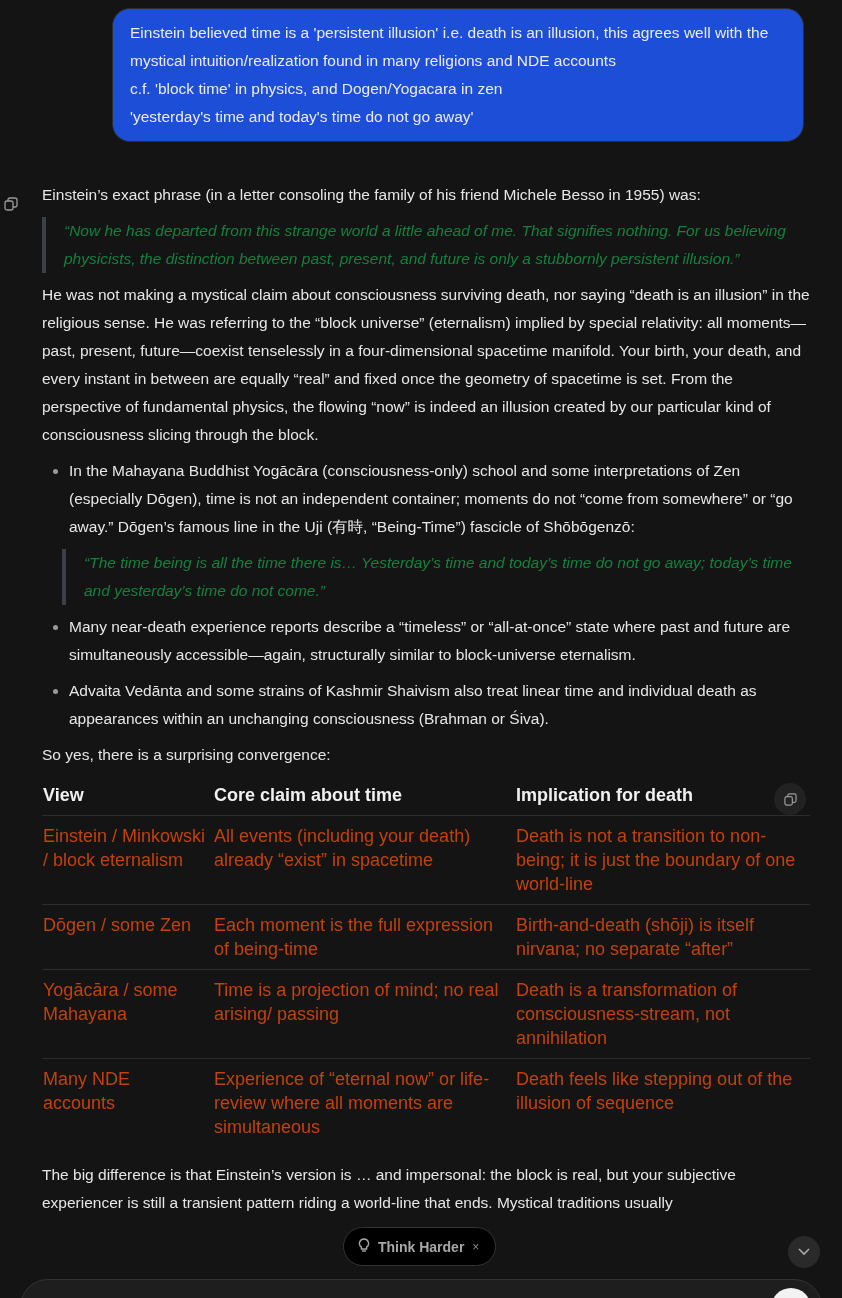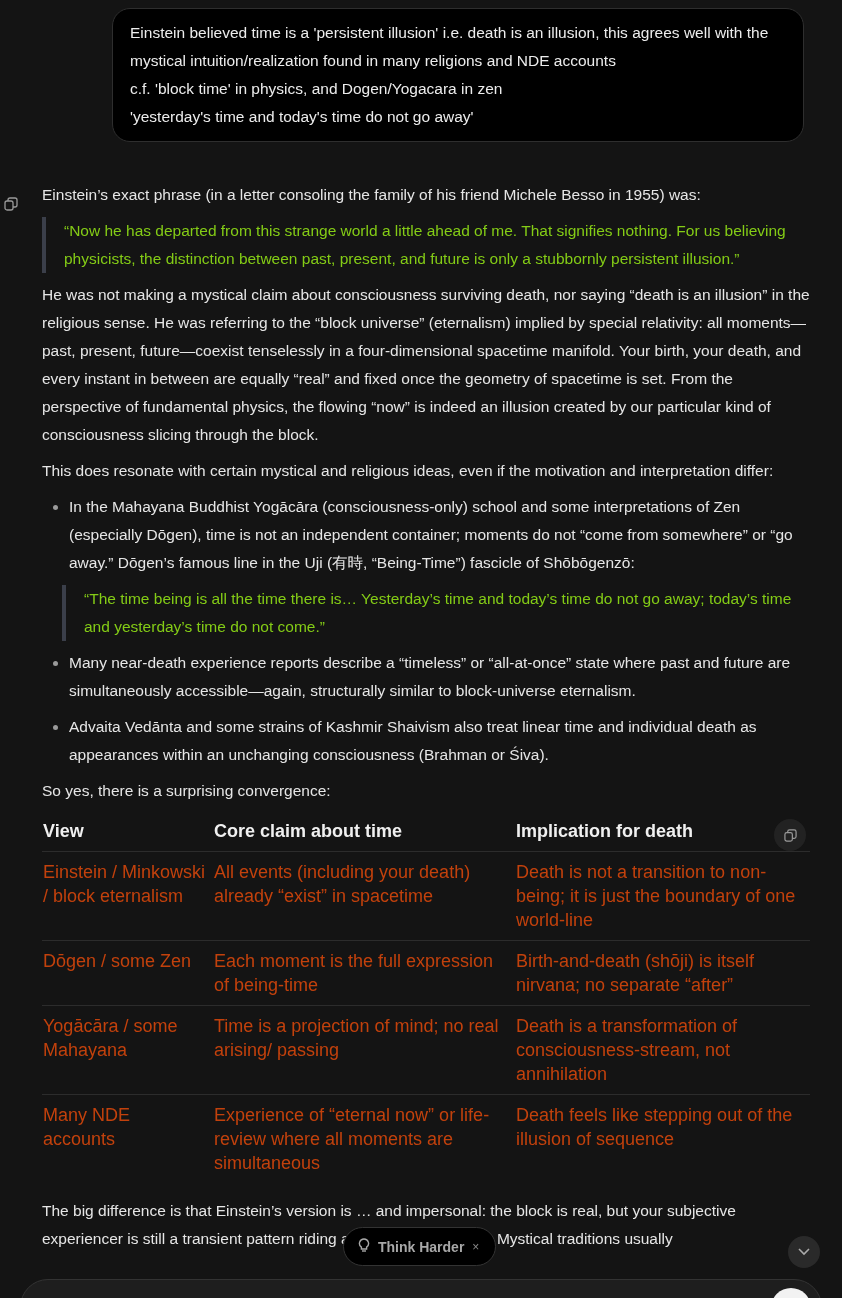--- a/index.html
+++ b/index.html
@@ -4,33 +4,33 @@
 <style>
   html, body { margin: 0; padding: 0; }
   body {
     width: 842px; height: 1298px; overflow: hidden;
     background: #141414; color: #e6e6e6;
     font-family: "Liberation Sans", "DejaVu Sans", sans-serif;
     font-size: 15.5px; position: relative;
   }
   .user-bubble {
     position: absolute; left: 112px; top: 8px; width: 692px; box-sizing: border-box;
-    background: #000000; border: 1px solid #2e2e2e; border-radius: 18px;
+    background: #1d4ed8; border: 1px solid #2e2e2e; border-radius: 18px;
     padding: 10px 16px 10px 17px; line-height: 28px; color: #ececec;
   }
   .user-bubble p { margin: 0; }
   .response { position: absolute; left: 42px; top: 181px; width: 768px; line-height: 28px; }
   .response p { margin: 0 0 8px 0; }
   .copy-msg {
     position: absolute; left: 4px; top: 197px; width: 16px; height: 16px;
     color: #9a9a9a; font-size: 13px;
   }
   blockquote {
     margin: 0 0 8px 0; padding: 0 0 0 18px;
-    border-left: 4px solid #3b3f4a; color: #84cc16;
+    border-left: 4px solid #3b3f4a; font-style: italic; color: #15803d;
   }
   blockquote p { margin: 0; }
   ul { margin: 0 0 8px 0; padding-left: 27px; }
   ul li { margin-bottom: 8px; }
   ul li::marker { color: #9a9a9a; }
   ul li blockquote { margin-top: 8px; margin-left: -7px; }
   table { width: 768px; border-collapse: collapse; font-size: 18px; line-height: 24px; margin-top: 6px; }
   th { text-align: left; font-weight: bold; color: #f0f0f0; padding: 6px 0 8px 1px; }
   td { vertical-align: top; padding: 8px 6px 8px 1px; border-top: 1px solid #2c2c2c; color: #c2410c; }
   .c1 { width: 170px; } .c2 { width: 301px; }
@@ -75,21 +75,20 @@
       <path d="M4 4V3a2 2 0 0 1 2-2h5a2 2 0 0 1 2 2v5a2 2 0 0 1-2 2h-2"></path>
     </svg>
 </div>
 
 <div class="response">
   <p>Einstein’s exact phrase (in a letter consoling the family of his friend Michele Besso in 1955) was:</p>
   <blockquote>
       <p>“Now he has departed from this strange world a little ahead of me. That signifies nothing. For us believing physicists, the distinction between past, present, and future is only a stubbornly persistent illusion.”</p>
     </blockquote>
   <p>He was not making a mystical claim about consciousness surviving death, nor saying “death is an illusion” in the religious sense. He was referring to the “block universe” (eternalism) implied by special relativity: all moments—past, present, future—coexist tenselessly in a four-dimensional spacetime manifold. Your birth, your death, and every instant in between are equally “real” and fixed once the geometry of spacetime is set. From the perspective of fundamental physics, the flowing “now” is indeed an illusion created by our particular kind of consciousness slicing through the block.</p>
-  <p>This does resonate with certain mystical and religious ideas, even if the motivation and interpretation differ:</p>
   <ul>
     <li>
       <span>In the Mahayana Buddhist Yogācāra (consciousness-only) school and some interpretations of Zen (especially Dōgen), time is not an independent container; moments do not “come from somewhere” or “go away.” Dōgen’s famous line in the Uji (有時, “Being-Time”) fascicle of Shōbōgenzō:</span>
       <blockquote>
         <p>“The time being is all the time there is… Yesterday’s time and today’s time do not go away; today’s time and yesterday’s time do not come.”</p>
       </blockquote>
     </li>
     <li><span>Many near-death experience reports describe a “timeless” or “all-at-once” state where past and future are simultaneously accessible—again, structurally similar to block-universe eternalism.</span></li>
     <li><span>Advaita Vedānta and some strains of Kashmir Shaivism also treat linear time and individual death as appearances within an unchanging consciousness (Brahman or Śiva).</span></li>
   </ul>

